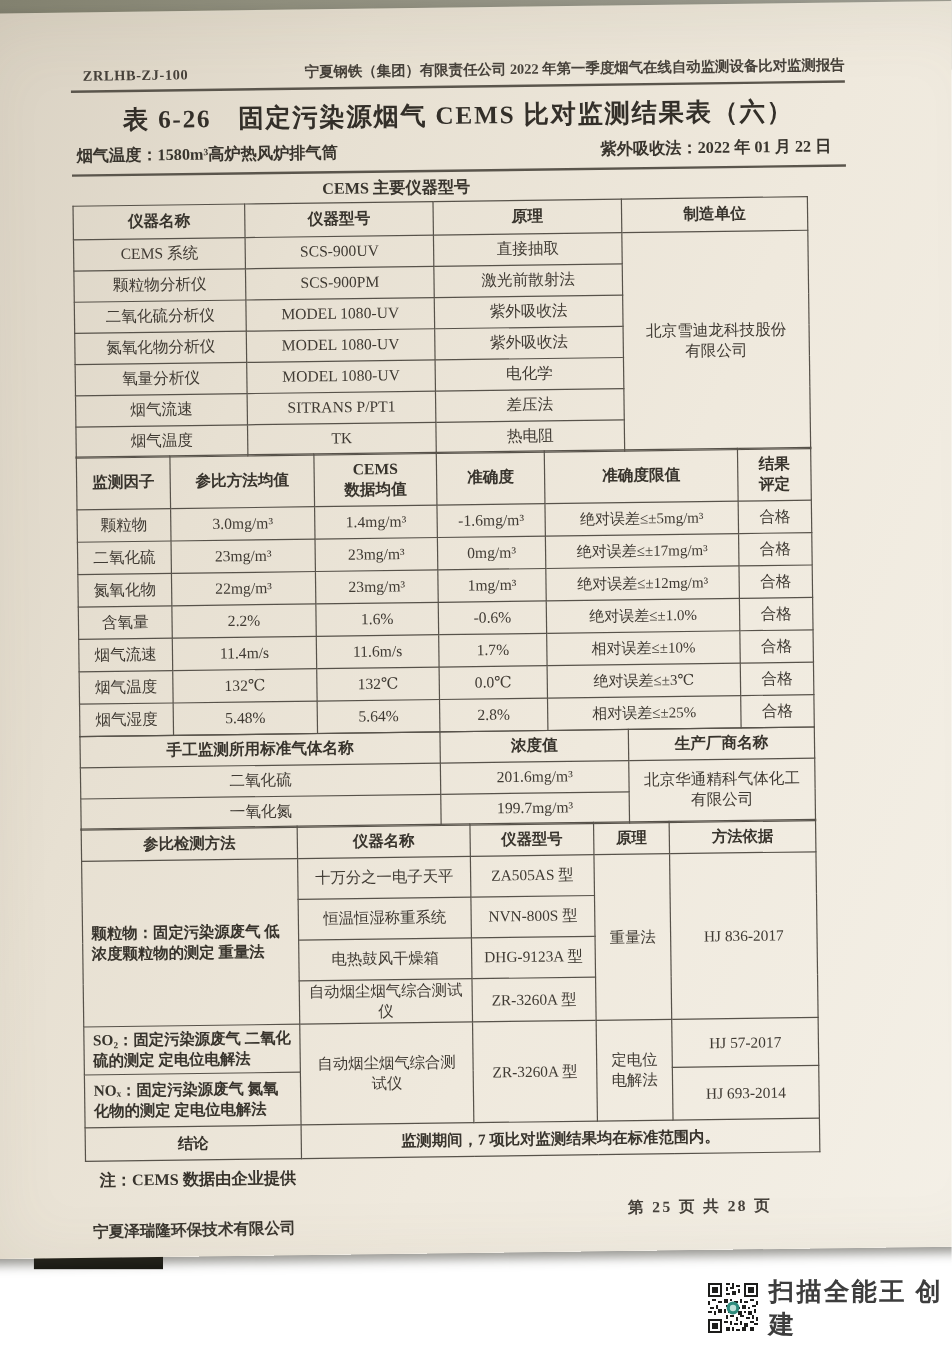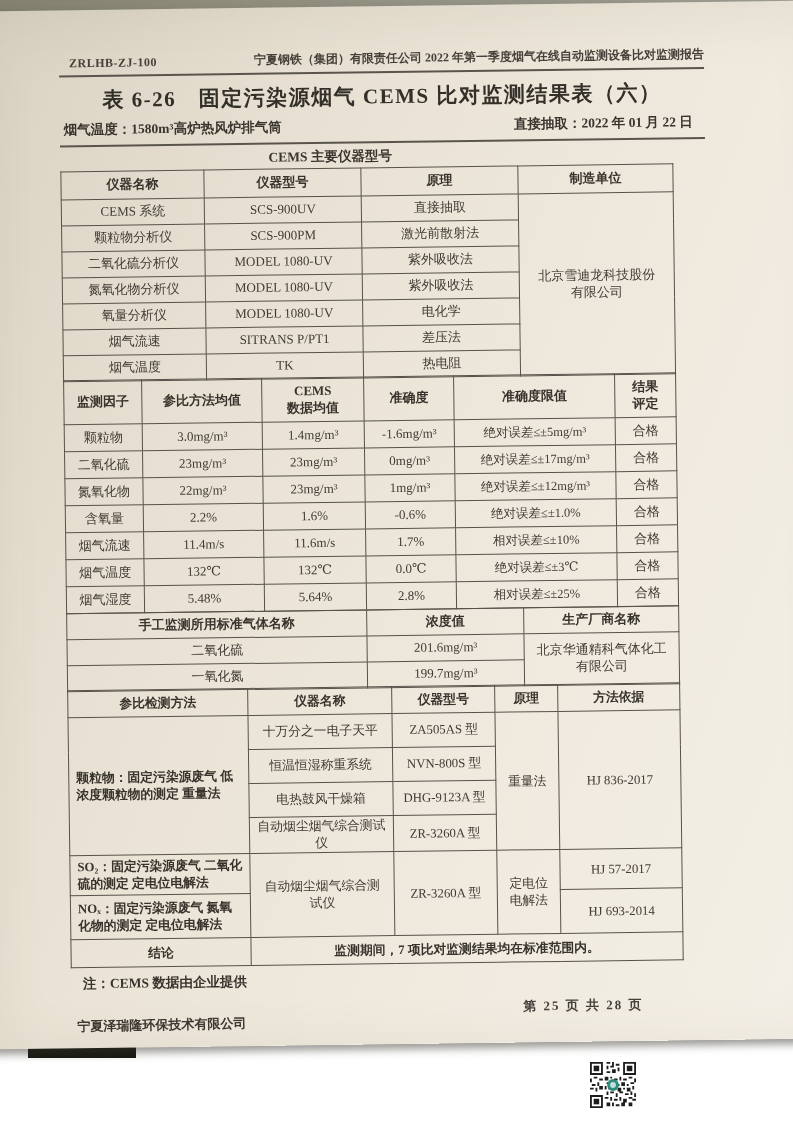--- a/index.html
+++ b/index.html
@@ -69,21 +69,21 @@
 
     <div class="doc-header">
       <span class="code">ZRLHB-ZJ-100</span>
       <span class="rtitle">宁夏钢铁（集团）有限责任公司 2022 年第一季度烟气在线自动监测设备比对监测报告</span>
     </div>
 
     <div class="doc-title">表 6-26　固定污染源烟气 CEMS 比对监测结果表（六）</div>
 
     <div class="meta-row">
       <span><span>烟气温度：</span><span>1580m³高炉热风炉排气筒</span></span>
-      <span><span>直接抽取：</span><span>2022 年 01 月 22 日</span></span>
+      <span><span>紫外吸收法：</span><span>2022 年 01 月 22 日</span></span>
     </div>
 
     <div class="table-caption">CEMS 主要仪器型号</div>
 
     <table class="t1">
       <colgroup>
           <col style="width:143px">
           <col style="width:157px">
           <col style="width:157px">
           <col style="width:155px">
@@ -308,13 +308,14 @@
   <svg class="qr" viewBox="0 0 25 25" xmlns="http://www.w3.org/2000/svg">
     <rect x="0" y="0" width="25" height="25" fill="#ffffff"></rect>
     <path fill="#1d1d1b" fill-rule="evenodd" d="M0 0h7v7H0zM1 1v5h5V1zM18 0h7v7h-7zM19 1v5h5V1zM0 18h7v7H0zM1 19v5h5v-5z"></path>
     <rect x="2" y="2" width="3" height="3" fill="#1d1d1b"></rect>
     <rect x="20" y="2" width="3" height="3" fill="#1d1d1b"></rect>
     <rect x="2" y="20" width="3" height="3" fill="#1d1d1b"></rect>
     <path fill="#1d1d1b" d="M9 0h2v1H9zM12 0h1v2h-1zM14 1h2v1h-2zM9 2h1v2H9zM11 2h2v1h-2zM15 3h1v2h-1zM9 5h2v1H9zM12 4h2v2h-2zM0 9h1v2H0zM2 8h2v1H2zM5 9h2v1H5zM1 12h2v1H1zM4 11h1v2H4zM0 14h2v1H0zM3 14h1v2H3zM5 13h2v2H5zM8 8h2v2H8zM11 8h1v1h-1zM13 9h2v1h-2zM16 8h1v2h-1zM18 9h2v1h-2zM21 8h2v1h-2zM24 9h1v2h-1zM9 11h2v1H9zM12 11h1v2h-1zM14 12h2v1h-2zM17 11h2v2h-2zM20 12h1v1h-1zM22 11h2v1h-2zM8 13h1v2H8zM10 14h2v1h-2zM13 14h1v1h-1zM15 14h2v2h-2zM18 14h1v1h-1zM20 14h2v2h-2zM23 13h1v2h-1zM9 16h1v2H9zM11 16h2v1h-2zM14 17h1v2h-1zM16 16h2v1h-2zM19 17h2v1h-2zM22 16h1v2h-1zM24 17h1v2h-1zM8 19h2v1H8zM11 19h1v2h-1zM13 20h2v1h-2zM16 19h1v2h-1zM18 20h2v2h-2zM21 19h2v1h-2zM9 22h2v2H9zM12 22h1v2h-1zM14 23h2v1h-2zM17 22h2v2h-2zM21 22h2v2h-2zM23 20h2v1h-2z"></path>
     <circle cx="12.5" cy="12.5" r="3.2" fill="#2e8b7c"></circle>
     <circle cx="12.5" cy="12.5" r="1.6" fill="#bfe0d8"></circle>
   </svg>
+  <span class="wm-text">扫描全能王 创建</span>
 </div>
 
 </body></html>

